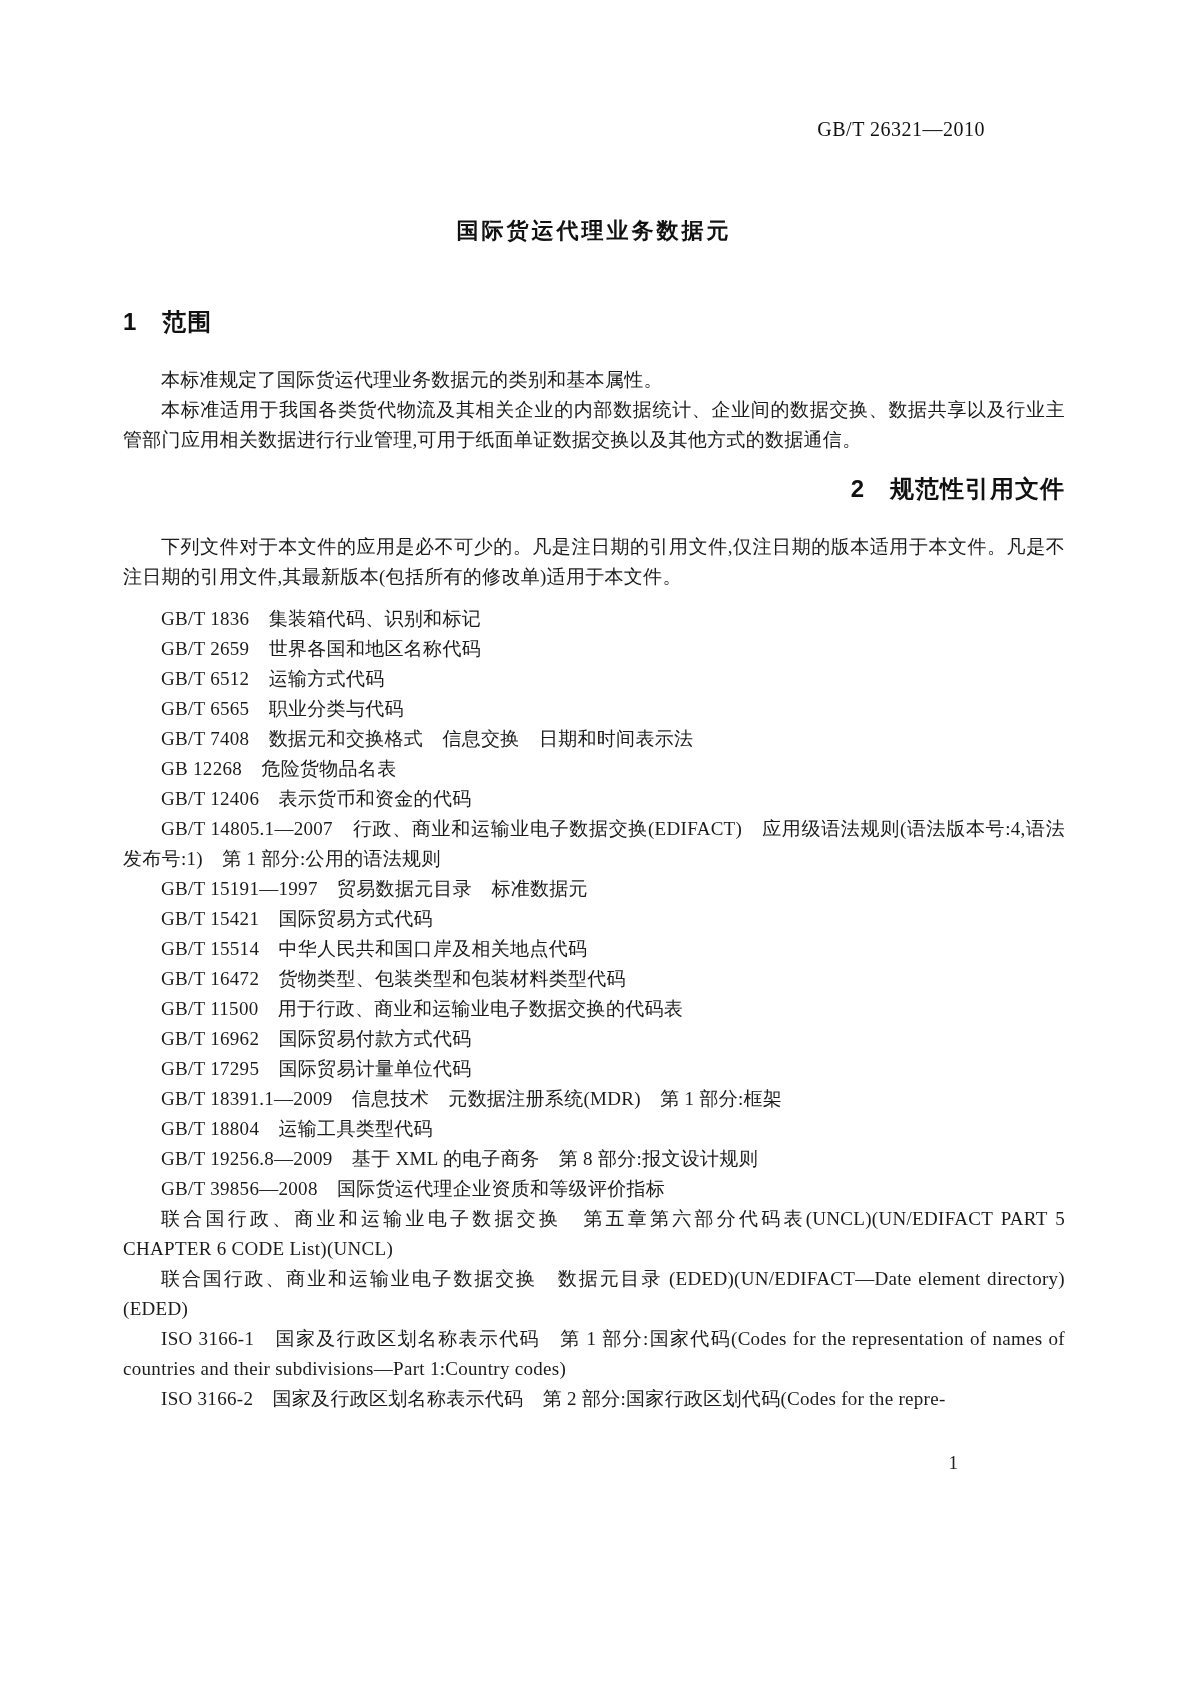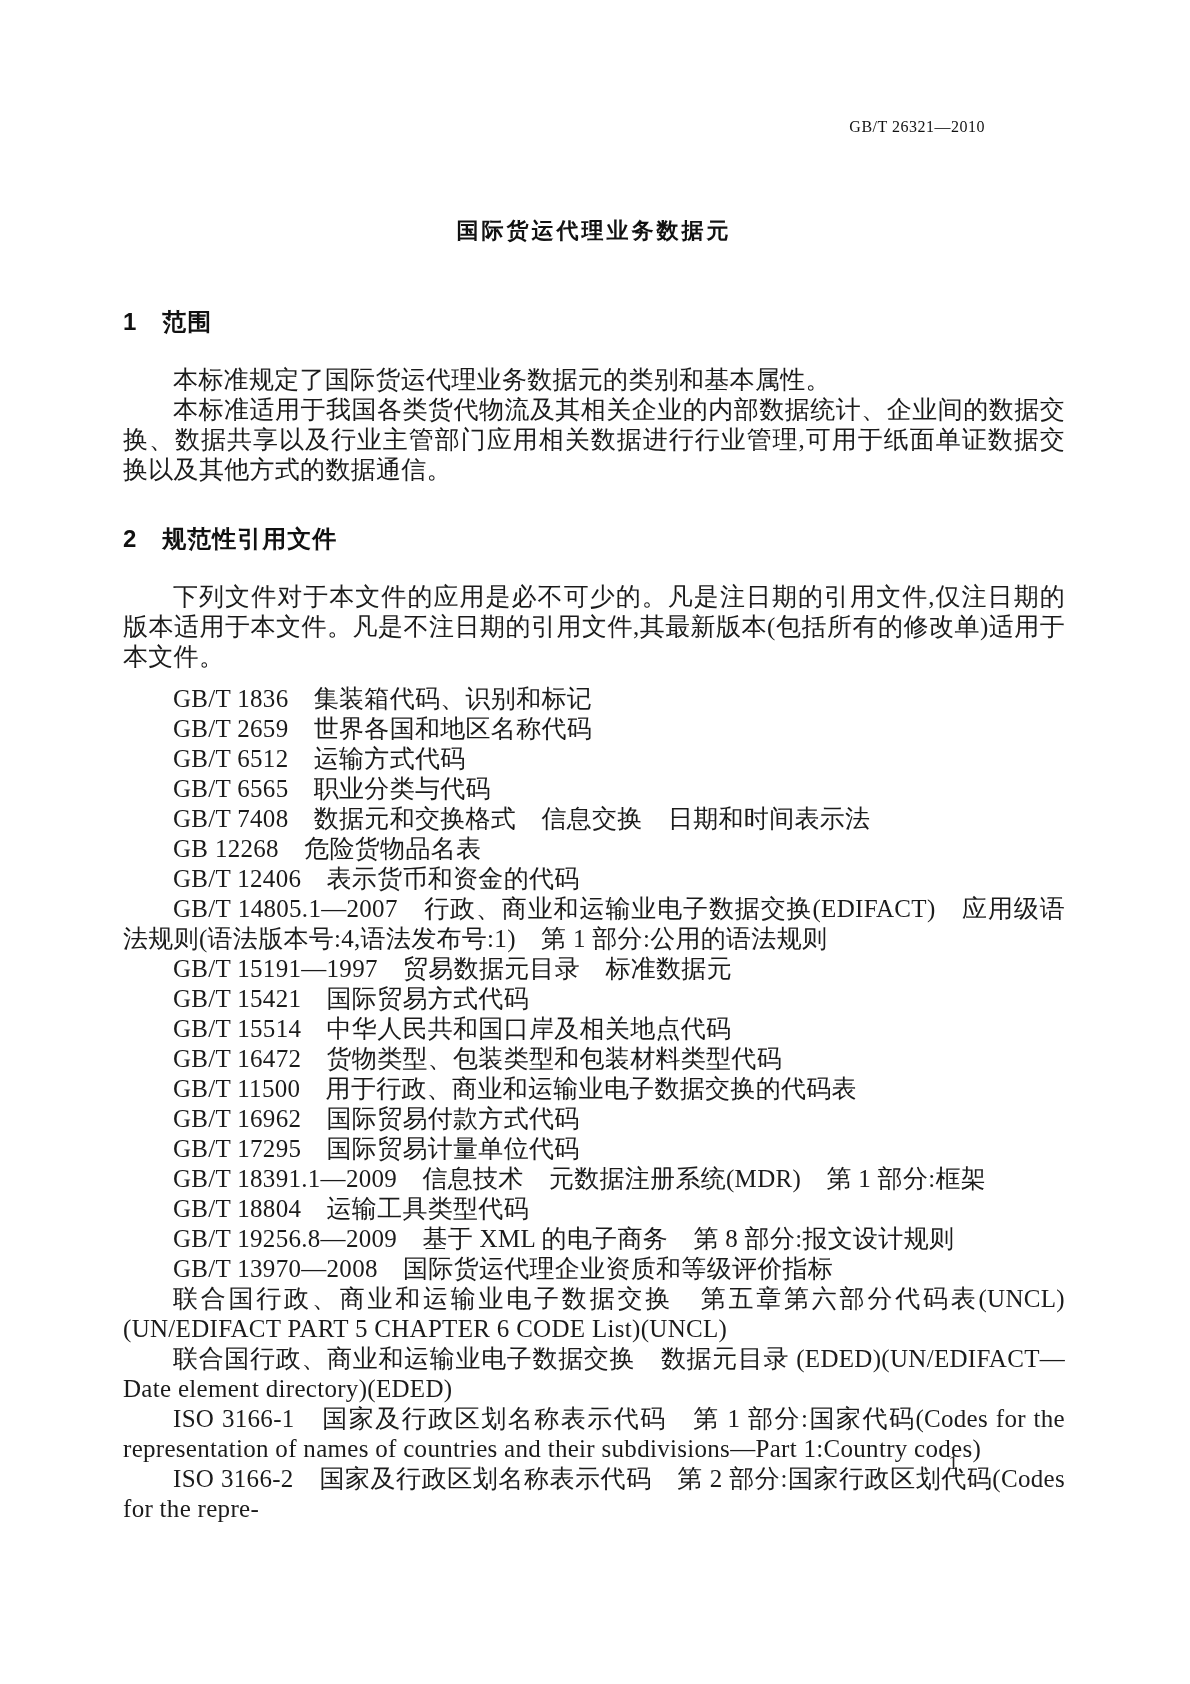--- a/index.html
+++ b/index.html
@@ -14,44 +14,44 @@
   }
   .page {
     position: absolute;
     inset: 0;
     padding: 216px 125px 0 123px;
   }
   .header-code {
     position: absolute;
     top: 118px;
     right: 205px;
-    font-size: 16px;
+    font-size: 20px;
     letter-spacing: 0.5px;
     color: #111;
   }
   .doc-title {
     text-align: center;
     font-family: "Liberation Sans", "DejaVu Sans", sans-serif;
     font-weight: bold;
     font-size: 22px;
     letter-spacing: 3px;
     color: #111;
   }
   .section-heading {
     font-family: "Liberation Sans", "DejaVu Sans", sans-serif;
     font-weight: bold;
     font-size: 24px;
     letter-spacing: 1px;
     color: #111;
   }
   .sh-1 { margin-top: 60px; }
-  .sh-2 { margin-top: 38px; }
+  .sh-2 { margin-top: 18px; text-align: right; }
   .body-block { margin-top: 27px; }
   .para, .ref {
-    font-size: 25px;
+    font-size: 19px;
     line-height: 30px;
     text-indent: 2em;
     text-align: justify;
     letter-spacing: 0.3px;
   }
   .ref-list { margin-top: 12px; }
   .page-number {
     position: absolute;
     top: 1452px;
     right: 232px;
@@ -92,21 +92,21 @@
       <p class="ref">GB/T 15191—1997　贸易数据元目录　标准数据元</p>
       <p class="ref">GB/T 15421　国际贸易方式代码</p>
       <p class="ref">GB/T 15514　中华人民共和国口岸及相关地点代码</p>
       <p class="ref">GB/T 16472　货物类型、包装类型和包装材料类型代码</p>
       <p class="ref">GB/T 11500　用于行政、商业和运输业电子数据交换的代码表</p>
       <p class="ref">GB/T 16962　国际贸易付款方式代码</p>
       <p class="ref">GB/T 17295　国际贸易计量单位代码</p>
       <p class="ref">GB/T 18391.1—2009　信息技术　元数据注册系统(MDR)　第 1 部分:框架</p>
       <p class="ref">GB/T 18804　运输工具类型代码</p>
       <p class="ref">GB/T 19256.8—2009　基于 XML 的电子商务　第 8 部分:报文设计规则</p>
-      <p class="ref">GB/T 13970—2008　国际货运代理企业资质和等级评价指标</p>
+      <p class="ref">GB/T 39856—2008　国际货运代理企业资质和等级评价指标</p>
       <p class="ref">联合国行政、商业和运输业电子数据交换　第五章第六部分代码表(UNCL)(UN/EDIFACT PART 5 CHAPTER 6 CODE List)(UNCL)</p>
       <p class="ref">联合国行政、商业和运输业电子数据交换　数据元目录 (EDED)(UN/EDIFACT—Date element directory)(EDED)</p>
       <p class="ref">ISO 3166-1　国家及行政区划名称表示代码　第 1 部分:国家代码(Codes for the representation of names of countries and their subdivisions—Part 1:Country codes)</p>
       <p class="ref">ISO 3166-2　国家及行政区划名称表示代码　第 2 部分:国家行政区划代码(Codes for the repre-</p>
     </div>
   </div>
 
   <div class="page-number">1</div>
 
 </div>

